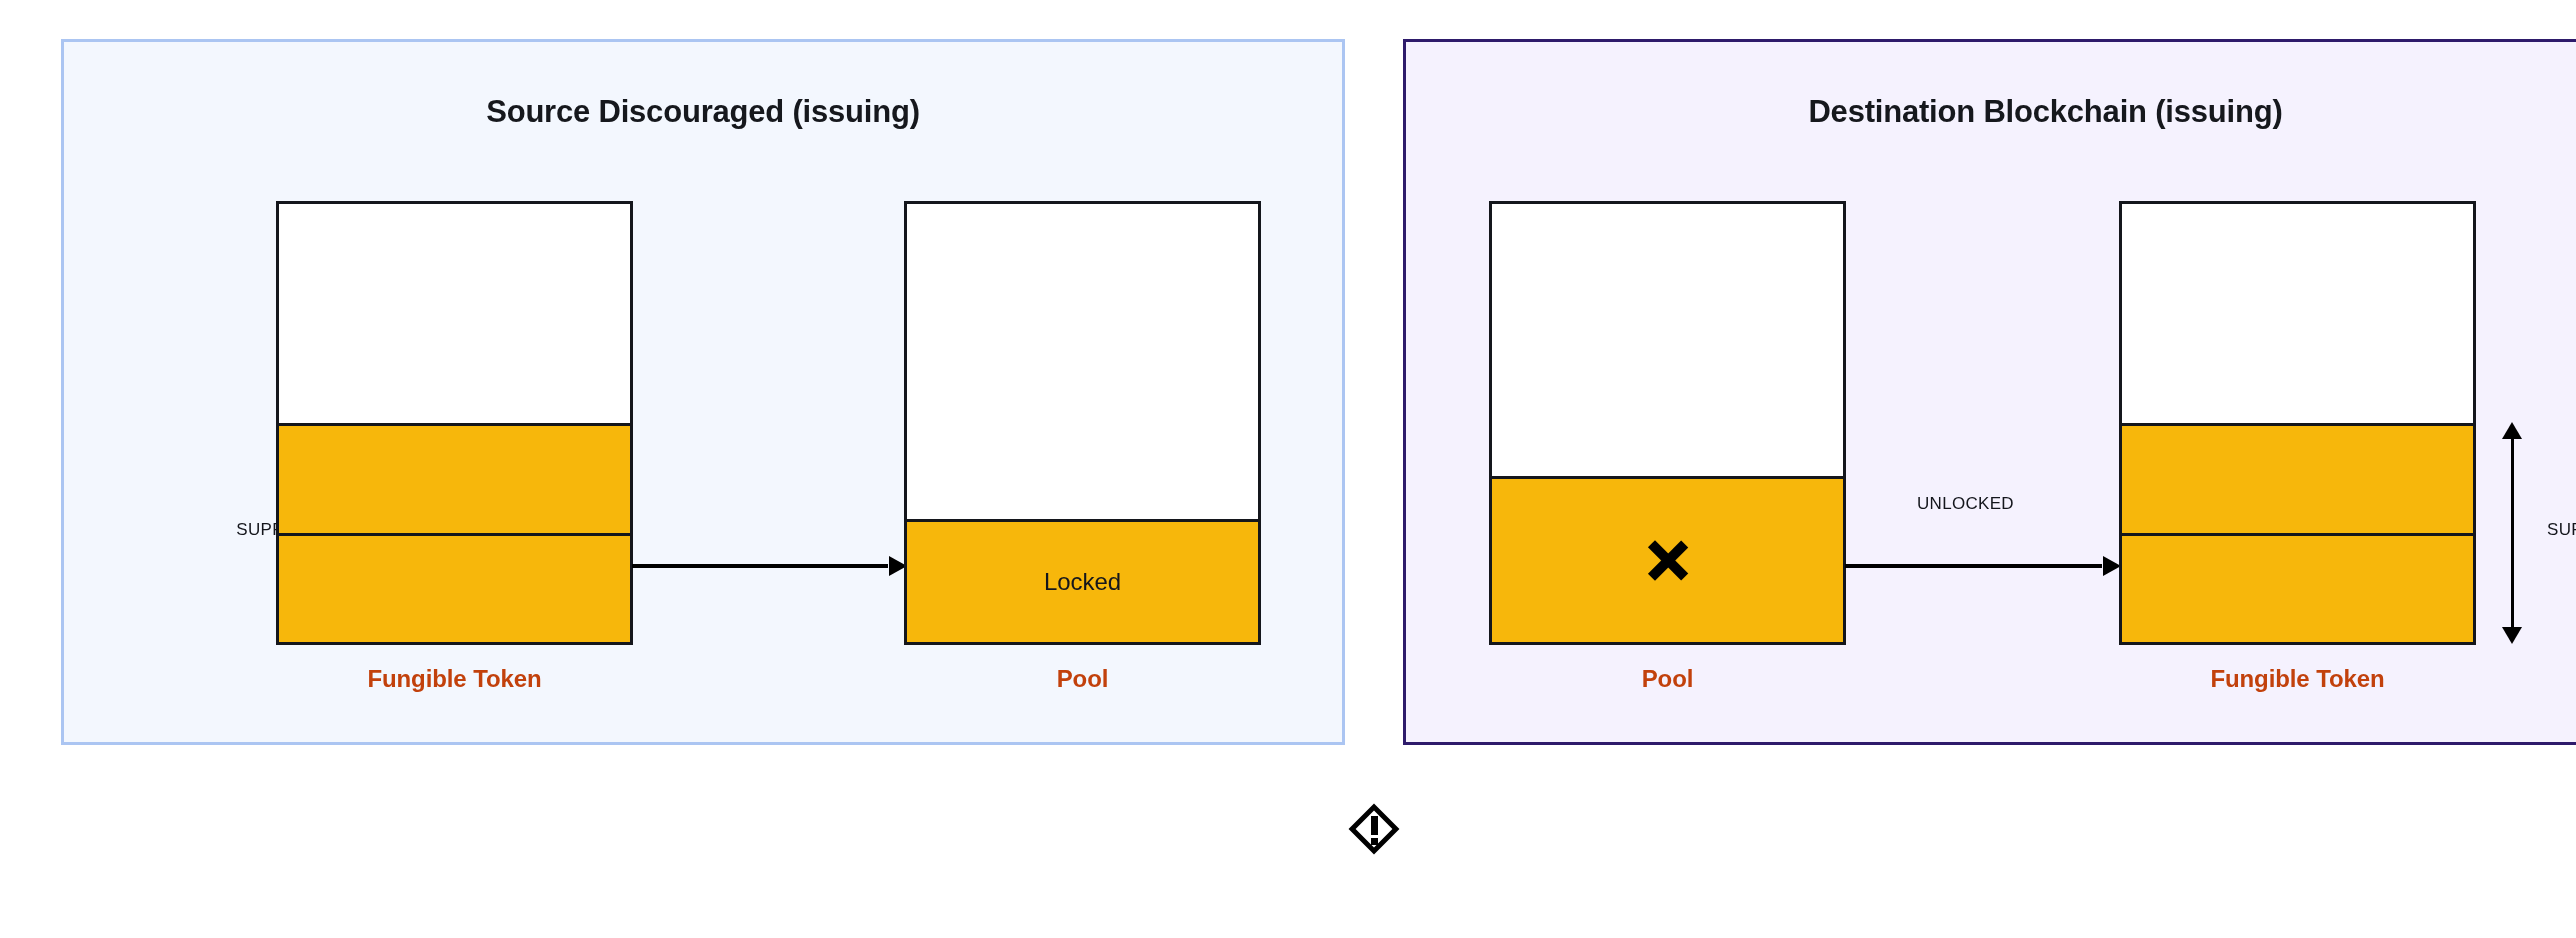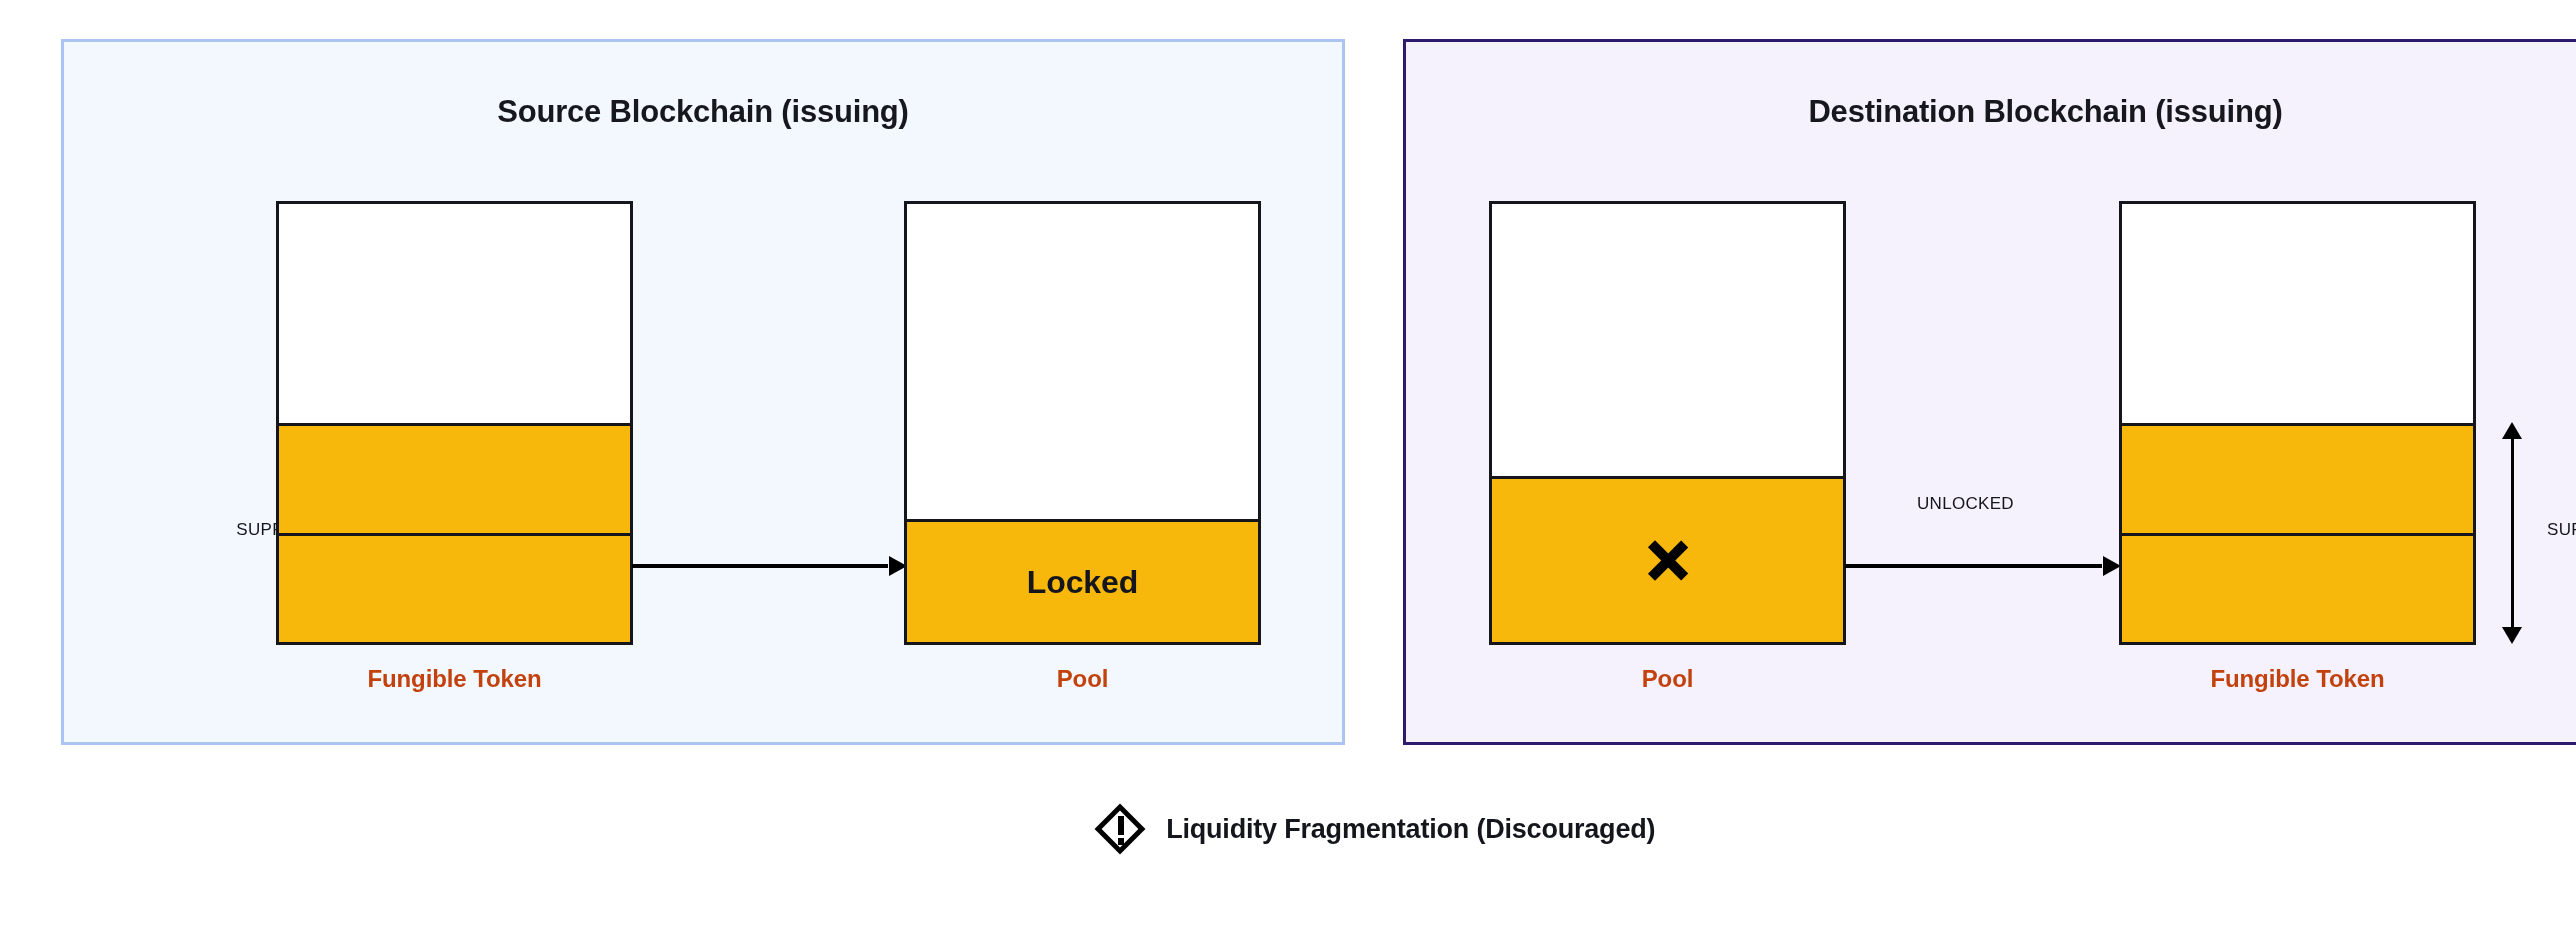--- a/index.html
+++ b/index.html
@@ -42,21 +42,21 @@
   .seg{
     box-sizing:border-box;
     width:100%;
     position:relative;
     display:flex;align-items:center;justify-content:center;
   }
   .seg-fill{background:#f7b70b;}
   .seg-empty{background:#ffffff;}
   .seg-divider{border-top:3.1px solid #14161c;}
   .seg-label{
-    font-size:32px;font-weight:700;color:#14161c;letter-spacing:-0.1px;
+    font-size:24px;font-weight:400;color:#14161c;letter-spacing:-0.1px;
     line-height:1;
   }
   .xmark{
     position:relative;width:47px;height:47px;
   }
   .xmark:before,.xmark:after{
     content:"";position:absolute;left:50%;top:0;
     width:9.8px;height:100%;background:#000000;
     transform-origin:center;
   }
@@ -147,21 +147,21 @@
   #footer-text{
     font-size:27px;font-weight:700;color:#14161c;letter-spacing:-0.2px;
   }
 </style>
 </head>
 <body>
 
 <div class="stage">
 
   <div class="panel" id="panel-source">
-    <div class="panel-title">Source Blockchain (issuing)</div>
+    <div class="panel-title">Source Discouraged (issuing)</div>
   </div>
 
   <div class="supply-group" id="supply-left">
     <div class="supply-label">SUPPLY</div>
     <div class="supply-arrow">
       <div class="head-up"></div>
       <div class="shaft"></div>
       <div class="head-dn"></div>
     </div>
   </div>
@@ -219,17 +219,16 @@
     </div>
     <div class="supply-label">SUPPLY</div>
   </div>
 
   <div id="footer-note">
     <span class="warn-icon">
       <span class="diamond"></span>
       <span class="bang"></span>
       <span class="dot"></span>
     </span>
-    <span id="footer-text">Liquidity Fragmentation (Discouraged)</span>
   </div>
 
 </div>
 
 
 </body></html>

